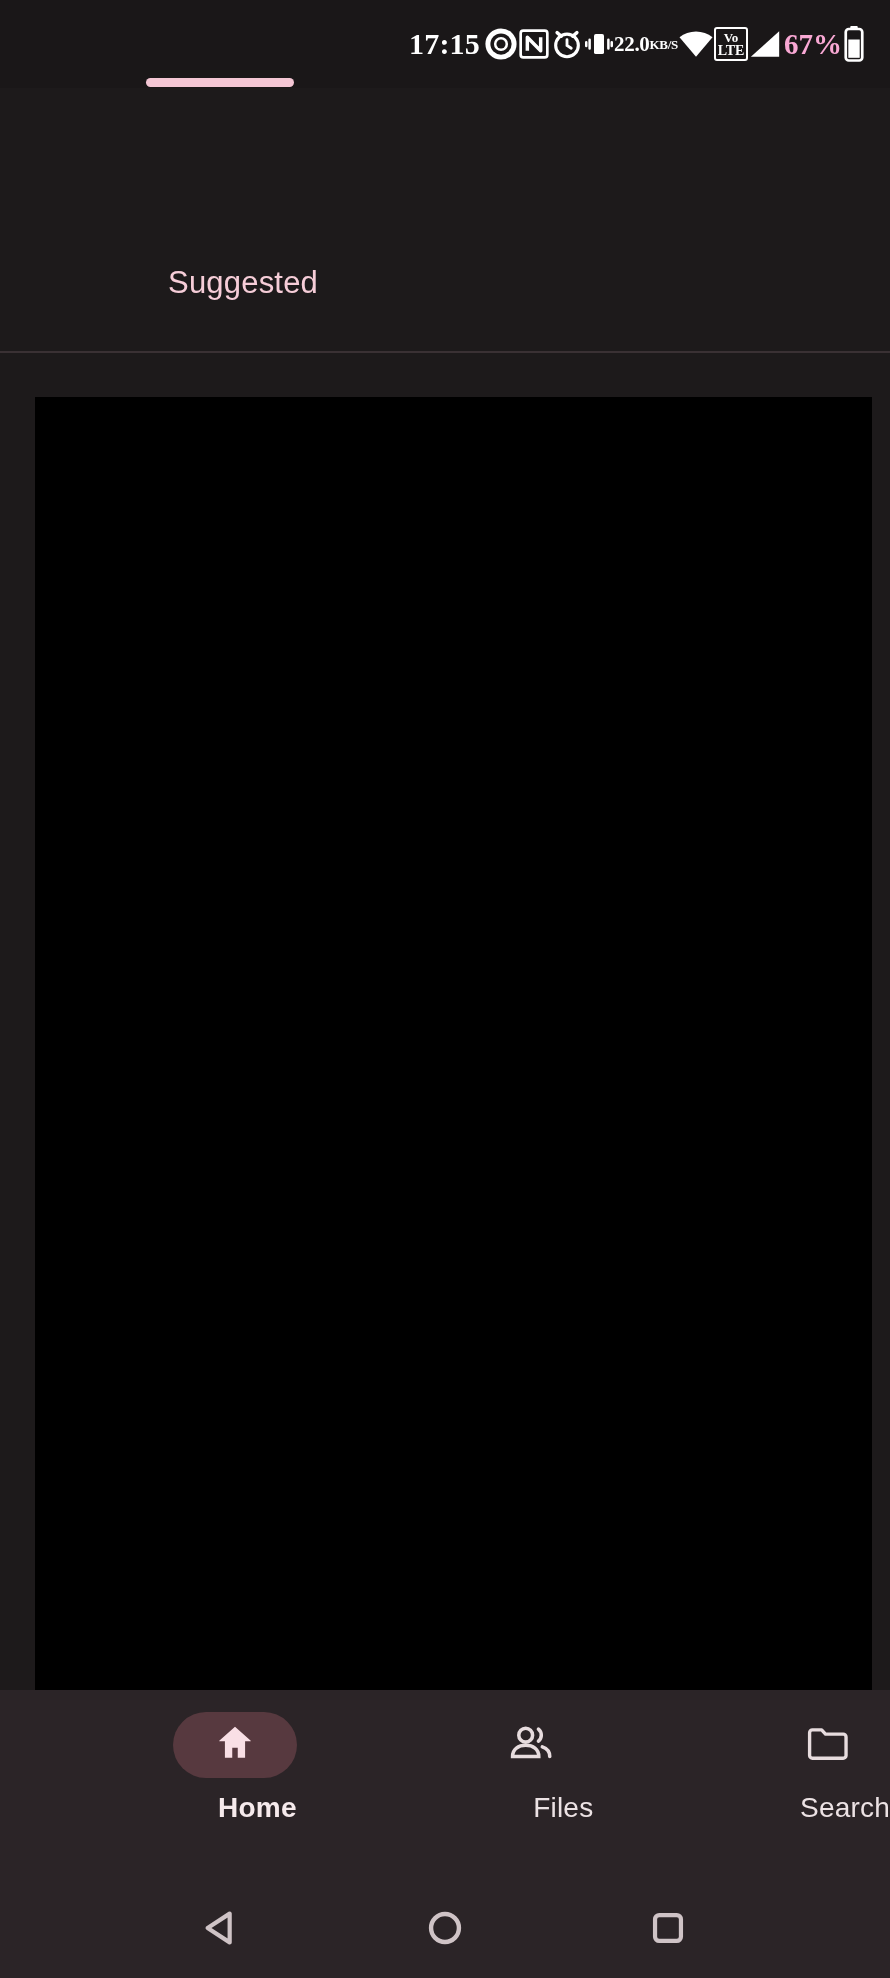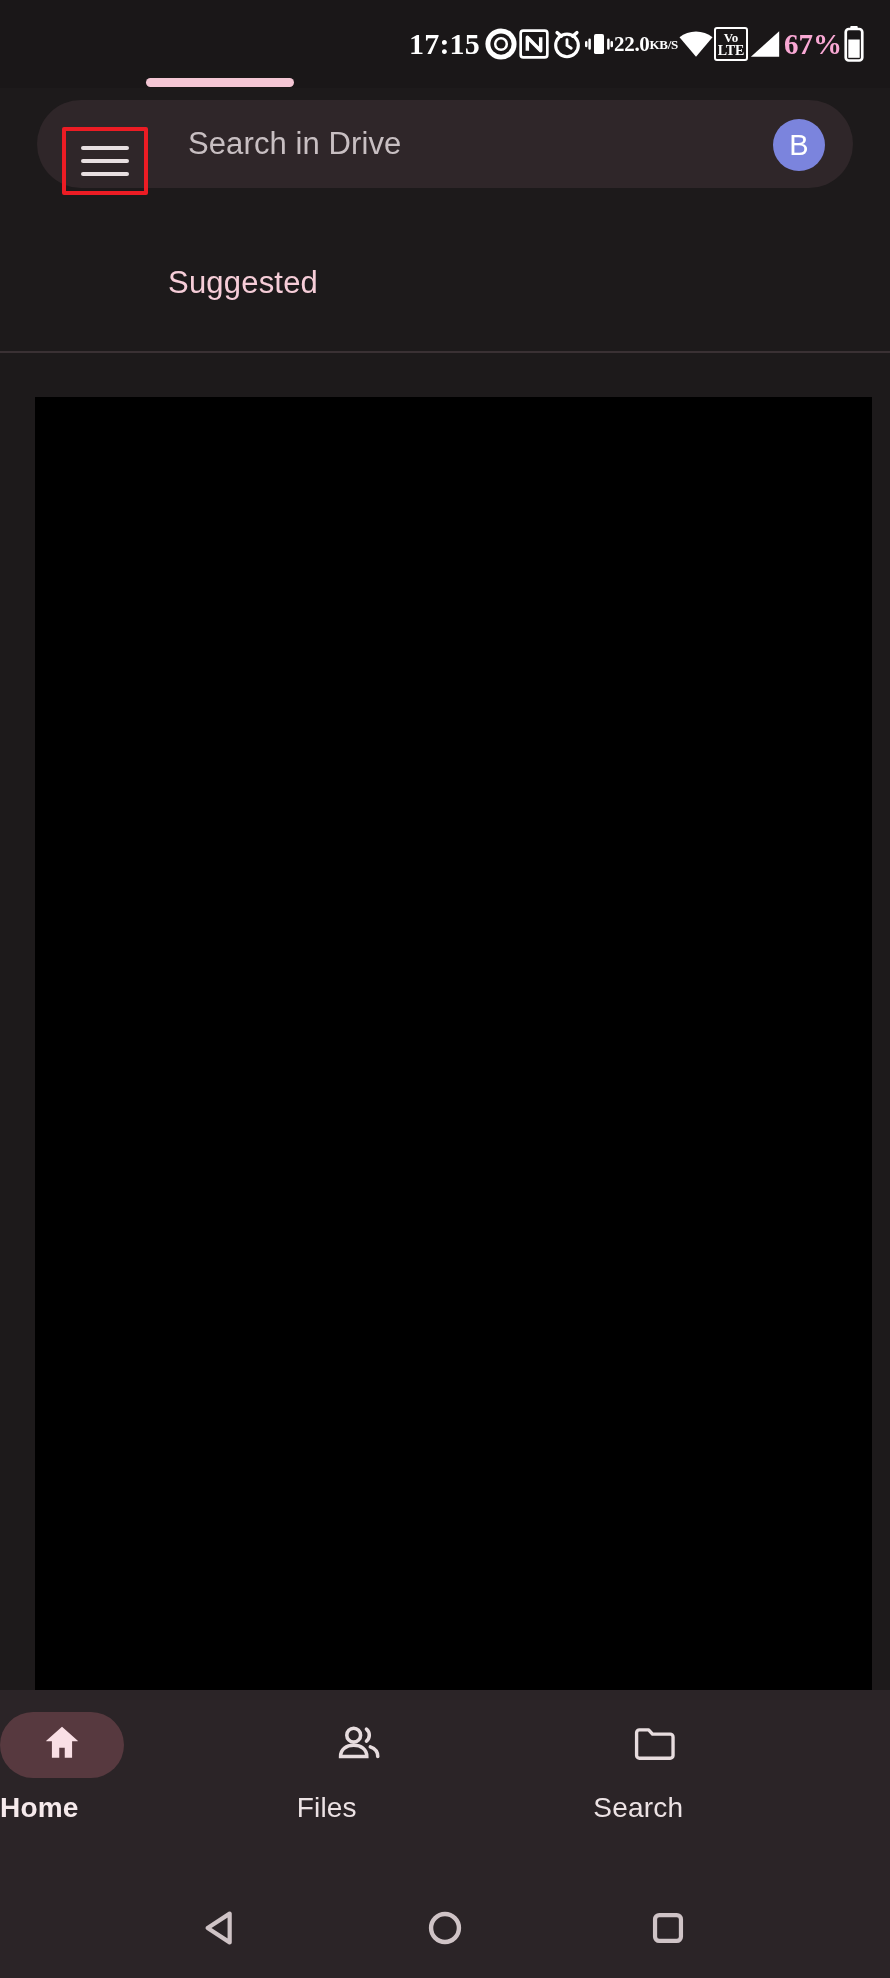--- a/index.html
+++ b/index.html
@@ -191,21 +191,21 @@
     background: #2b2427;
     display: flex;
     align-items: flex-start;
   }
   .nav-item {
     flex: 1;
     height: 188px;
     padding-top: 22px;
     display: flex;
     flex-direction: column;
-    align-items: flex-start;
+    align-items: flex-end;
     gap: 14px;
   }
   .nav-icon-holder {
     width: 124px;
     height: 66px;
     border-radius: 33px;
     display: flex;
     align-items: center;
     justify-content: center;
   }
@@ -300,34 +300,20 @@
 
     <span class="sb-icon">
       <svg width="24" height="36" viewBox="0 0 14 24">
         <rect x="4.5" y="0" width="5" height="2.2" rx="0.6" fill="#fff"></rect>
         <rect x="1.5" y="2" width="11" height="21" rx="2" fill="none" stroke="#fff" stroke-width="1.8"></rect>
         <rect x="3.2" y="9" width="7.6" height="12.2" fill="#fff"></rect>
       </svg>
     </span>
   </div>
 
-  <div class="search-wrap">
-    <div class="search-pill"></div>
-
-    <div class="menu-btn">
-      <span class="bar"></span>
-      <span class="bar"></span>
-      <span class="bar"></span>
-    </div>
-    <div class="menu-highlight"></div>
-
-    <div class="search-placeholder">Search in Drive</div>
-
-    <div class="avatar">B</div>
-  </div>
 
   <div class="tabs">
     <div class="tab tab-suggested">Suggested</div>
   </div>
   <div class="tab-indicator"></div>
   <div class="tabs-divider"></div>
 
   <div class="content-area"></div>
 
   <div class="bottom-nav">

